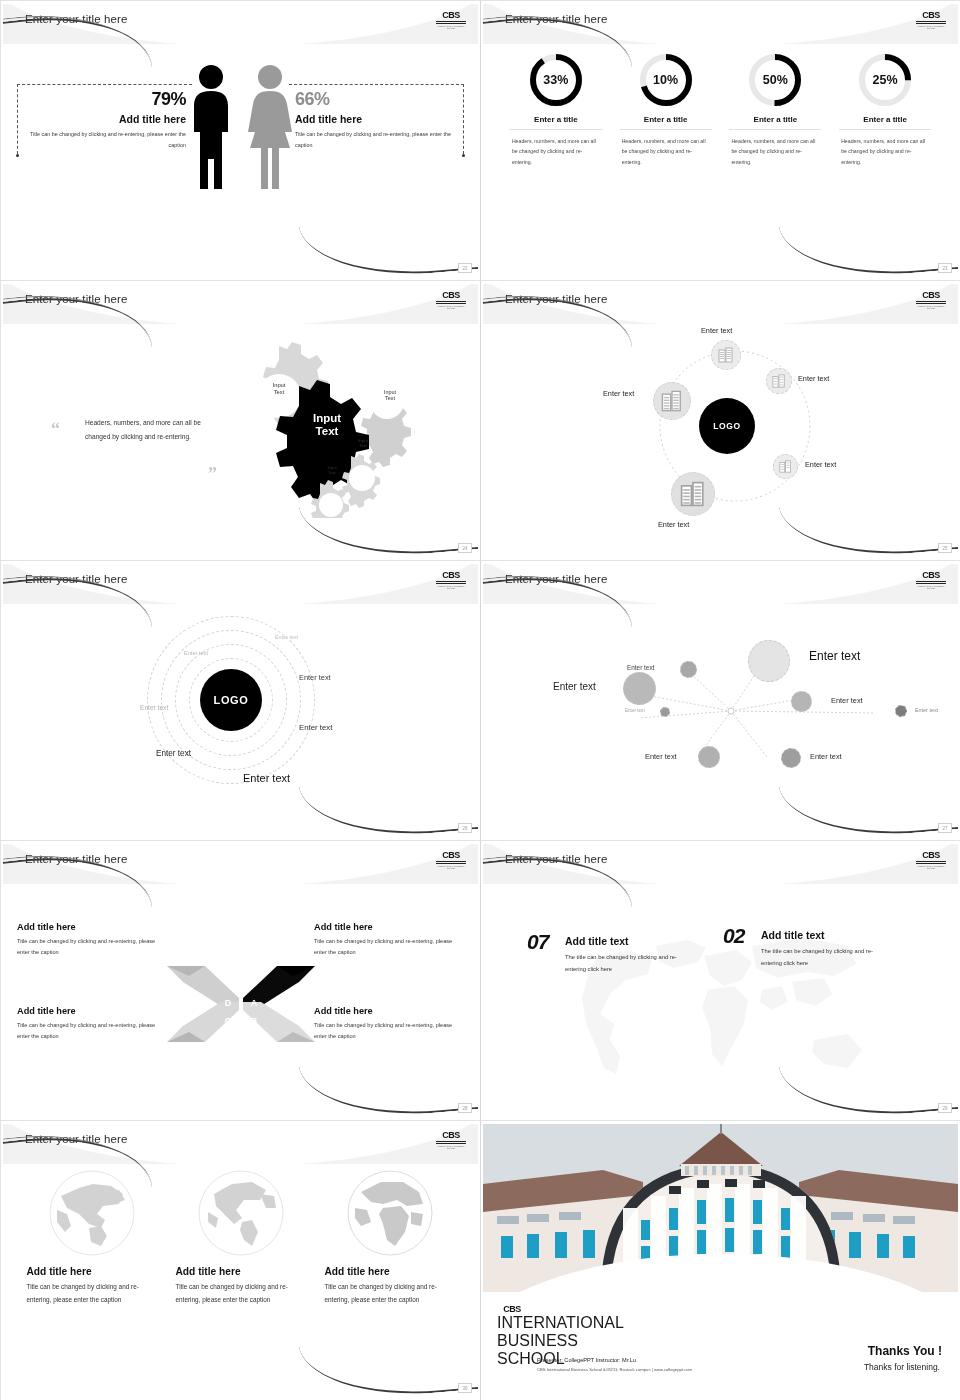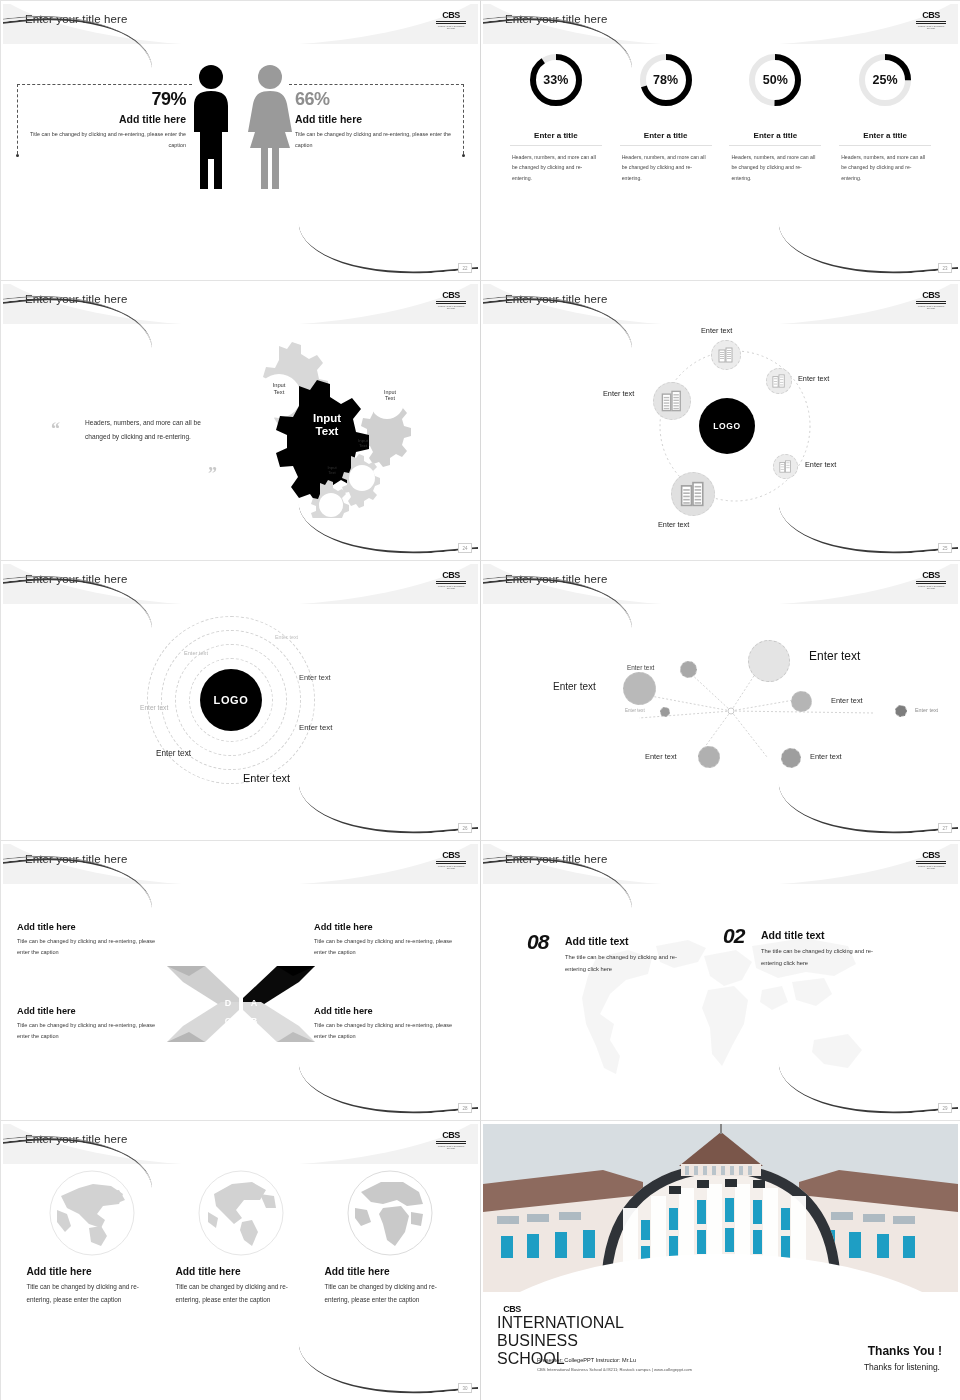--- a/index.html
+++ b/index.html
@@ -108,21 +108,21 @@
           display:flex; gap:12px; align-items:flex-end; }
   svg.fig { display:block; }
 
   
   .rings { position:absolute; inset:0; display:flex; justify-content:space-around; padding:8px 18px 0;}
   .ring-col { width:92px; text-align:center; }
   .ring { position:relative; width:56px; height:56px; margin:0 auto; }
   .ring svg { display:block; }
   .ring .val { position:absolute; inset:0; display:flex; align-items:center; justify-content:center;
                font-size:12.5px; font-weight:bold; color:#111; }
-  .ring-t { font-size:8px; font-weight:bold; color:#111; margin-top:23px;
+  .ring-t { font-size:8px; font-weight:bold; color:#111; margin-top:7px;
             padding-bottom:5px; border-bottom:1px solid #e0e0e0; }
   .ring-d { font-size:5.2px; color:#4a4a4a; line-height:2.0; margin-top:6px; text-align:left; padding-left:2px;}
 
   
   .quote-l { position:absolute; left:48px; top:95px; font-size:18px; color:#c9c9c9; font-weight:bold; font-family:"Liberation Serif",serif;}
   .quote-r { position:absolute; left:205px; top:140px; font-size:18px; color:#c9c9c9; font-weight:bold; font-family:"Liberation Serif",serif;}
   .gear-text { position:absolute; left:82px; top:92px; width:130px; font-size:6.6px; color:#333; line-height:2.1; }
   .gear-lbl { position:absolute; text-align:center; line-height:1.15; color:#333; }
 
   
@@ -260,21 +260,21 @@
           </div>
           <div class="ring-t">Enter a title</div>
           <div class="ring-d">Headers, numbers, and more can all be changed by clicking and re-entering.</div>
         </div>
         <div class="ring-col">
           <div class="ring">
             <svg width="56" height="56" viewBox="0 0 56 56">
               <circle cx="28" cy="28" r="23" fill="none" stroke="#e8e8e8" stroke-width="6"></circle>
               <circle cx="28" cy="28" r="23" fill="none" stroke="#000" stroke-width="6" stroke-dasharray="101.2 173.4" transform="rotate(-90 28 28)"></circle>
             </svg>
-            <div class="val">78%</div>
+            <div class="val">10%</div>
           </div>
           <div class="ring-t">Enter a title</div>
           <div class="ring-d">Headers, numbers, and more can all be changed by clicking and re-entering.</div>
         </div>
         <div class="ring-col">
           <div class="ring">
             <svg width="56" height="56" viewBox="0 0 56 56">
               <circle cx="28" cy="28" r="23" fill="none" stroke="#e8e8e8" stroke-width="6"></circle>
               <circle cx="28" cy="28" r="23" fill="none" stroke="#000" stroke-width="6" stroke-dasharray="72.3 202.3" transform="rotate(-90 28 28)"></circle>
             </svg>
@@ -643,21 +643,21 @@
           <path d="M148 28 L180 22 L196 34 L186 52 L168 58 L154 48 Z"></path>
           <path d="M152 62 L178 58 L192 72 L188 96 L176 118 L166 138 L156 126 L154 100 L146 80 Z"></path>
           <path d="M196 18 L248 10 L292 18 L300 36 L278 48 L250 44 L222 50 L200 40 Z"></path>
           <path d="M236 54 L268 50 L276 66 L260 78 L240 72 Z"></path>
           <path d="M258 112 L292 106 L306 122 L292 140 L268 136 L256 124 Z"></path>
           <path d="M206 62 L226 58 L232 74 L216 82 L204 74 Z"></path>
         </g>
       </svg>
 
       <div style="position:absolute;left:44px;top:46px;">
-        <span class="num">08</span>
+        <span class="num">07</span>
         <div style="position:absolute;left:38px;top:5px;width:132px;">
           <div class="num-h">Add title text</div>
           <div class="num-p">The title can be changed by clicking and re-entering click here</div>
         </div>
       </div>
 
       <div style="position:absolute;left:240px;top:40px;">
         <span class="num">02</span>
         <div style="position:absolute;left:38px;top:5px;width:132px;">
           <div class="num-h">Add title text</div>

